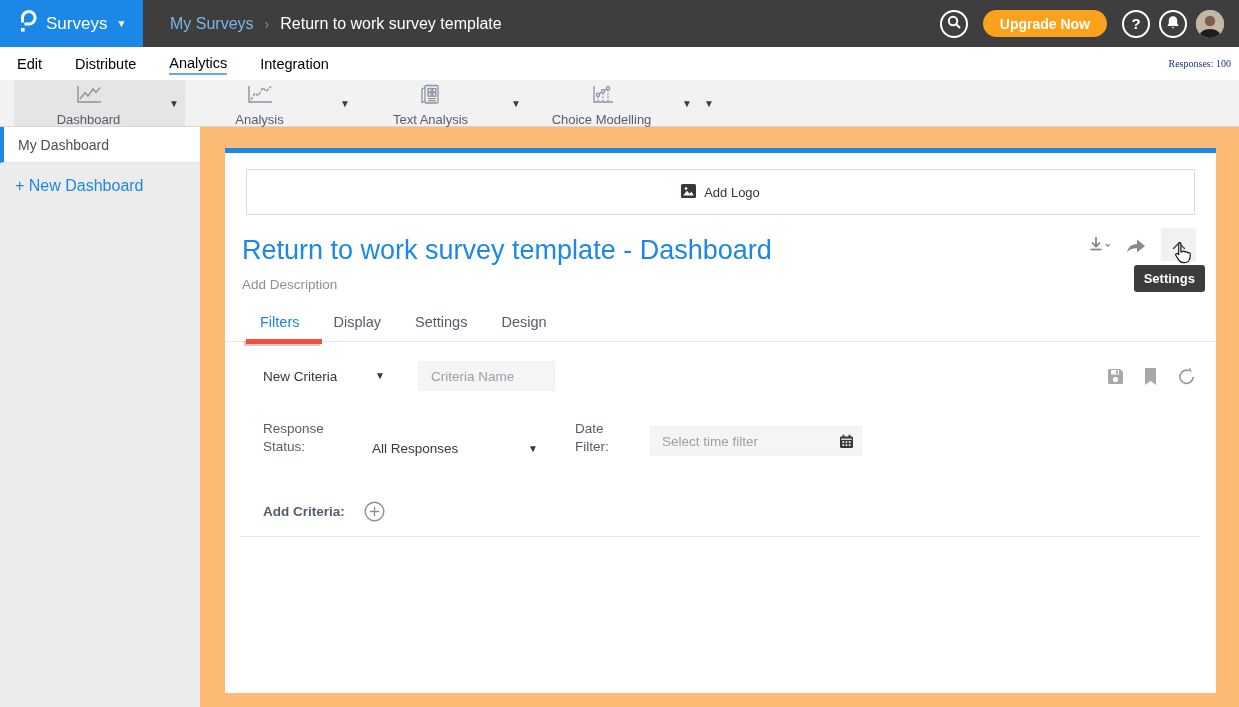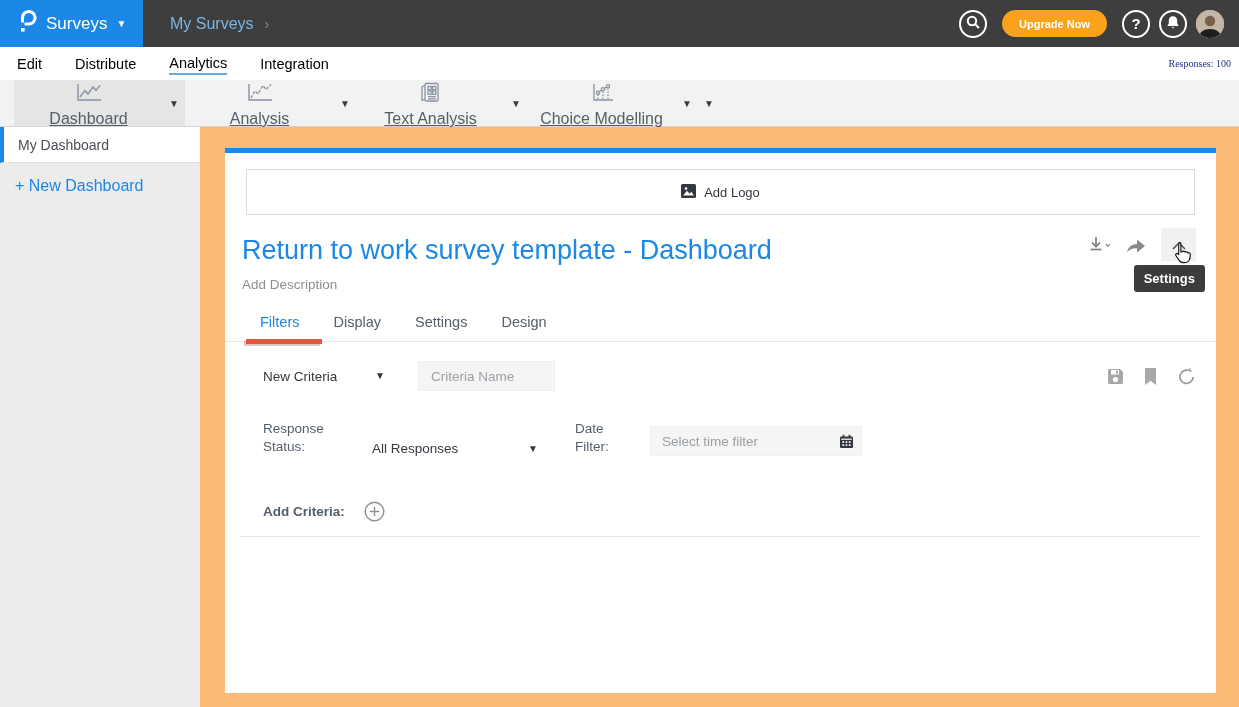--- a/index.html
+++ b/index.html
@@ -13,33 +13,33 @@
   .topbar { height:47px; background:#3e3e3e; display:flex; align-items:center; color:#fff; }
   .logo-area { width:143px; height:47px; background:#1b87e6; display:flex; align-items:center; padding-left:17px; gap:9px; cursor:pointer; }
   .logo-area .product { font-size:17px; color:#fff; }
   .caret { font-size:10px; line-height:1; color:inherit; }
   .breadcrumb { display:flex; align-items:center; gap:11px; margin-left:27px; font-size:16px; }
   .crumb-parent { color:#79b6e8; cursor:pointer; }
   .crumb-sep { color:#8f8f8f; font-size:14px; }
   .crumb-current { color:#ffffff; }
   .topbar-right { margin-left:auto; display:flex; align-items:center; gap:9px; padding-right:15px; }
   .circle-btn { width:28px; height:28px; border:2px solid #fff; border-radius:50%; display:flex; align-items:center; justify-content:center; cursor:pointer; font-weight:700; font-size:15px; }
-  .upgrade-btn { height:27px; border:none; border-radius:14px; background:#faa21b; color:#fff; font-family:inherit; font-weight:700; font-size:11px; padding:0 17px; margin:0 6px; cursor:pointer; }
+  .upgrade-btn { height:27px; border:none; border-radius:14px; background:#faa21b; color:#fff; font-family:inherit; font-weight:700; font-size:14px; padding:0 17px; margin:0 6px; cursor:pointer; }
   .avatar { width:28px; height:28px; border-radius:50%; overflow:hidden; background:#b7a492; cursor:pointer; position:relative; }
   
   .subnav { height:33px; background:#fff; display:flex; align-items:center; padding:0 8px 0 17px; gap:33px; }
   .subnav-item { font-size:14.5px; color:#000000; cursor:pointer; padding:2px 0; }
   .subnav-item.active { border-bottom:2px solid #6ea9dd; }
   .responses { margin-left:auto; font-size:10px; color:#1b3380;font-family:Liberation Serif, serif; }
   
   .toolbar { height:47px; background:#f2f2f2; border-bottom:1px solid #d6d6d6; display:flex; padding-left:14px; }
   .tool-group { width:171px; display:flex; align-items:stretch; }
   .tool-group.selected { background:#e5e5e5; }
   .tool-tab { flex:1; display:flex; flex-direction:column; align-items:center; justify-content:center; gap:3px; cursor:pointer; padding-top:4px; }
-  .tool-tab .tlabel { font-size:16px; color:#545e6b;text-decoration:underline; }
+  .tool-tab .tlabel { font-size:13px; color:#545e6b; }
   .tool-caret { width:22px; display:flex; align-items:center; justify-content:center; color:#3c3c3c; cursor:pointer; font-size:10px; }
   
   .body-row { display:flex; height:580px; }
   .sidebar { width:200px; background:#ececec; flex:none; }
   .side-item { height:36px; background:#fff; border-left:4px solid #1b87e6; border-bottom:1px solid #e2e2e2; display:flex; align-items:center; padding-left:14px; font-size:14px; color:#4a4f55; cursor:pointer; }
   .new-dash { margin:14px 0 0 15px; font-size:16px; color:#1b87e6; cursor:pointer; }
   .main { flex:1; padding:21px 23px 14px 25px; background:#fdba74; }
   .card { background:#fff; height:545px; position:relative; }
   .blue-bar { height:5px; background:#1b87e6; }
   .add-logo-box { margin:16px 21px 0; height:46px; border:1px solid #d9d9d9; display:flex; align-items:center; justify-content:center; gap:8px; font-size:13px; color:#33383f; cursor:pointer; }
@@ -87,20 +87,21 @@
         <path d="M5.5 13.5 V8.8 A6.3 6.3 0 1 1 12.2 15 H7.5" stroke="#fff" stroke-width="3" fill="none"></path>
         <rect x="4" y="19" width="3.6" height="3.6" fill="#fff"></rect>
       </svg>
     </span>
     <span class="product">Surveys</span>
     <span class="caret">▼</span>
   </div>
   <nav class="breadcrumb">
     <span class="crumb-parent">My Surveys</span>
     <span class="crumb-sep">›</span>
+    <span class="crumb-current">Return to work survey template</span>
   </nav>
   <div class="topbar-right">
     <div class="circle-btn">
       <span>
         <svg width="14" height="14" viewBox="0 0 14 14">
             <circle cx="6" cy="6" r="4.2" stroke="#fff" stroke-width="2" fill="none"></circle>
             <line x1="9.2" y1="9.2" x2="13" y2="13" stroke="#fff" stroke-width="2"></line>
           </svg>
       </span>
     </div>

